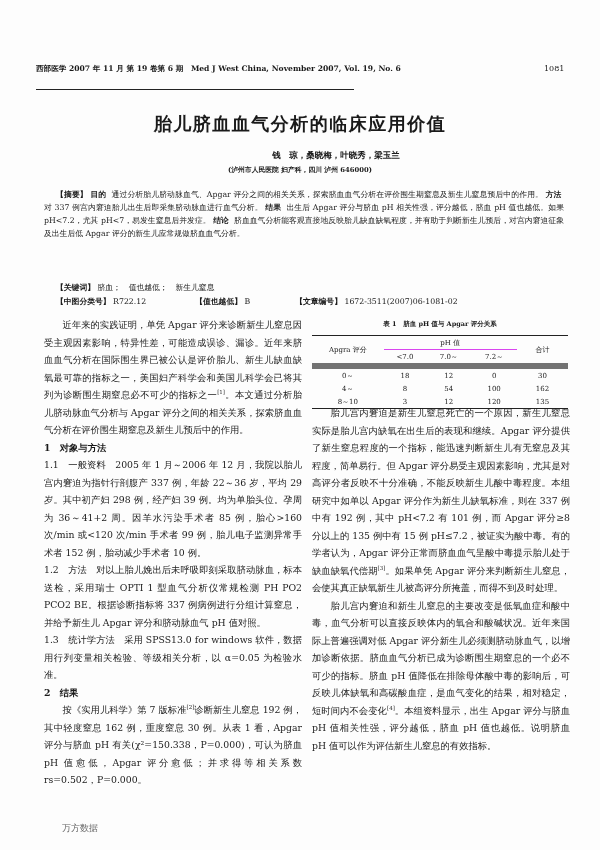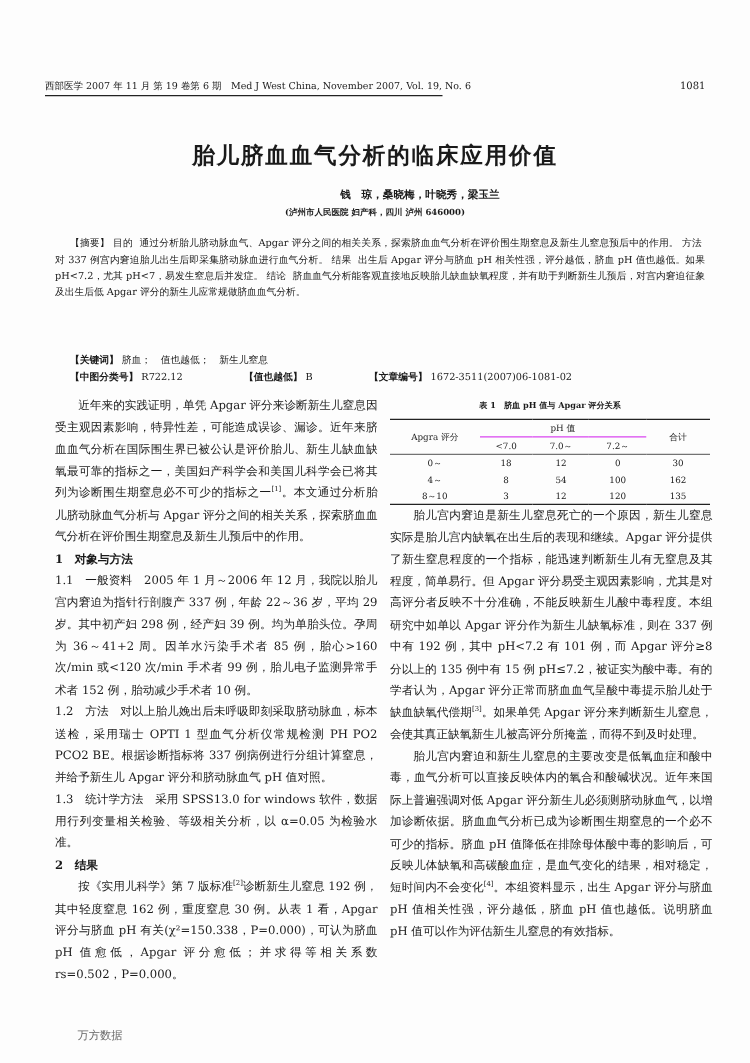--- a/index.html
+++ b/index.html
@@ -2,54 +2,54 @@
 <html><head>
 <meta charset="utf-8">
 <style>
   html, body { margin:0; padding:0; }
   body {
     width:600px; height:850px; background:#fdfdfd; position:relative; overflow:hidden;
     font-family: "DejaVu Serif", "Liberation Serif", serif; color:#1a1a1a;
   }
   .header {
     position:absolute; left:36px; top:64px; width:318px;
-    font-size:7.6px; border-bottom:1.5px solid #222; padding-bottom:2px; white-space:nowrap;
-    font-weight:normal; letter-spacing:0;
+    font-size:7.6px; border-bottom:1.5px solid #222; padding-bottom:15px; white-space:nowrap;
+    font-weight:bold; letter-spacing:0;
   }
   .page-num { position:absolute; left:544px; top:64px; font-size:8px; }
   .title {
     position:absolute; left:0; width:600px; top:112px; text-align:center;
     font-family: "DejaVu Sans", "Liberation Sans", sans-serif;
     font-size:18px; font-weight:bold; letter-spacing:1.5px;
   }
   .authors { position:absolute; left:0; width:600px; top:150px; text-align:center; font-size:8.5px; font-weight:bold;padding-left:36px; }
   .affil { position:absolute; left:0; width:600px; top:165px; text-align:center; font-size:6.8px; font-weight:bold; }
   .abstract {
     position:absolute; left:44px; top:188px; width:520px; font-size:7.8px; line-height:13px;
     text-indent:12px; text-align:justify;
   }
-  .abstract b { font-weight:normal; }
+  .abstract b { font-weight:bold; }
   .meta-row { position:absolute; left:56px; font-size:7.8px; white-space:nowrap; }
   .meta-row .lbl { font-weight:bold; }
   .col {
     position:absolute; font-size:9.3px; line-height:17.5px; text-align:justify; width:258px;
   }
   .col p { margin:0; text-indent:2em; }
   .col .h { font-weight:bold; text-indent:0; }
   .col .sub { text-indent:0; }
   sup { font-size:5.5px; line-height:0; }
   .table-cap { position:absolute; left:312px; top:320px; width:256px; text-align:center; font-size:6.5px; font-weight:bold; }
   table.t1 {
     position:absolute; left:312px; top:335px; width:256px; border-collapse:collapse; font-size:7px;
     font-family:"DejaVu Serif", serif;
   }
   table.t1 td { text-align:center; padding:1.5px 0; }
   .tl-top { border-top:1.5px solid #222; }
   .tl-bottom { border-bottom:1.5px solid #222; }
-  .tl-mid { border-bottom:1px solid #737373; }
+  .tl-mid { border-bottom:6px solid #737373; }
   .footer { position:absolute; left:62px; top:822px; font-size:9px; color:#666; font-family:"DejaVu Serif", serif; }
 </style>
 </head>
 <body>
 
 <div class="header">西部医学 2007 年 11 月 第 19 卷第 6 期　Med J West China, November 2007, Vol. 19, No. 6</div>
 <div class="page-num">1081</div>
 
 <div class="title">胎儿脐血血气分析的临床应用价值</div>
 <div class="authors">钱　琼，桑晓梅，叶晓秀，梁玉兰</div>

